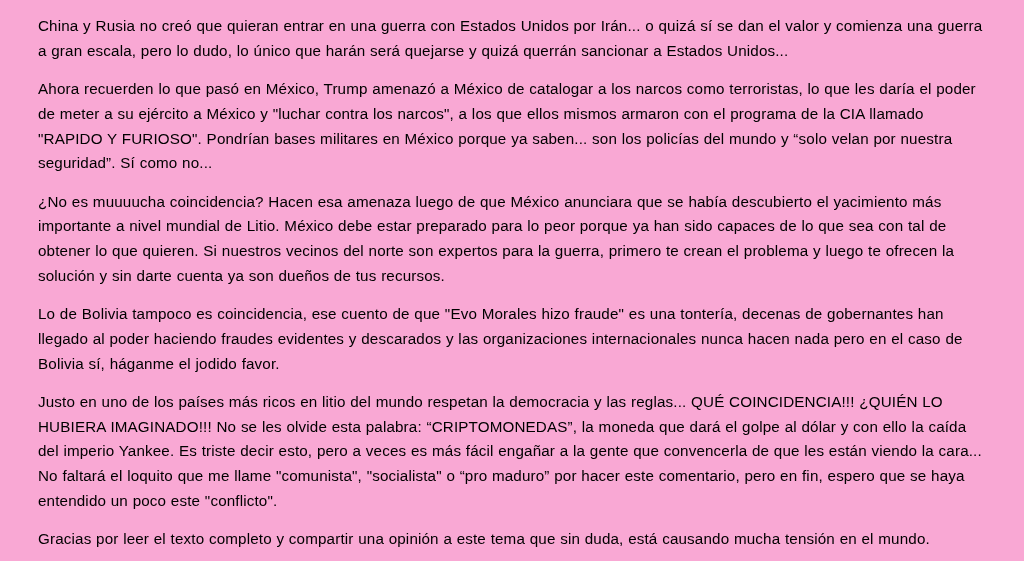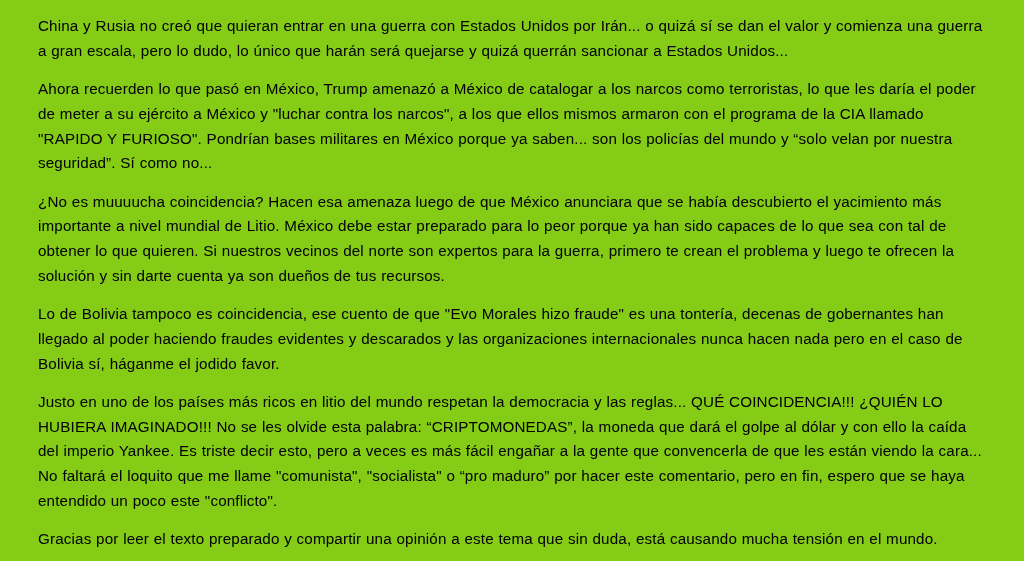--- a/index.html
+++ b/index.html
@@ -12,21 +12,21 @@
     height: 561px;
     overflow: hidden;
     font-family: "Liberation Sans", sans-serif;
     color: #000000;
   }
   .page {
     box-sizing: border-box;
     width: 1024px;
     height: 561px;
     padding: 14px 38px 10px 38px;
-    background: #84cc16;
+    background: #f9a8d4;
   }
   .doc-body {
     display: block;
   }
   p.para {
     margin: 0 0 14px 0;
     font-size: 15.2px;
     line-height: 1.62;
     text-align: left;
     color: #000000;
@@ -40,15 +40,15 @@
 </head>
 <body>
 
 <div class="page">
   <div class="doc-body">
     <p class="para">China y Rusia no creó que quieran entrar en una guerra con Estados Unidos por Irán... o quizá sí se dan el valor y comienza una guerra a gran escala, pero lo dudo, lo único que harán será quejarse y quizá querrán sancionar a Estados Unidos...</p>
     <p class="para">Ahora recuerden lo que pasó en México, Trump amenazó a México de catalogar a los narcos como terroristas, lo que les daría el poder de meter a su ejército a México y "luchar contra los narcos", a los que ellos mismos armaron con el programa de la CIA llamado "RAPIDO Y FURIOSO". Pondrían bases militares en México porque ya saben... son los policías del mundo y “solo velan por nuestra seguridad”. Sí como no...</p>
     <p class="para">¿No es muuuucha coincidencia? Hacen esa amenaza luego de que México anunciara que se había descubierto el yacimiento más importante a nivel mundial de Litio. México debe estar preparado para lo peor porque ya han sido capaces de lo que sea con tal de obtener lo que quieren. Si nuestros vecinos del norte son expertos para la guerra, primero te crean el problema y luego te ofrecen la solución y sin darte cuenta ya son dueños de tus recursos.</p>
     <p class="para">Lo de Bolivia tampoco es coincidencia, ese cuento de que "Evo Morales hizo fraude" es una tontería, decenas de gobernantes han llegado al poder haciendo fraudes evidentes y descarados y las organizaciones internacionales nunca hacen nada pero en el caso de Bolivia sí, háganme el jodido favor.</p>
     <p class="para">Justo en uno de los países más ricos en litio del mundo respetan la democracia y las reglas... QUÉ COINCIDENCIA!!! ¿QUIÉN LO HUBIERA IMAGINADO!!! No se les olvide esta palabra: “CRIPTOMONEDAS”, la moneda que dará el golpe al dólar y con ello la caída del imperio Yankee. Es triste decir esto, pero a veces es más fácil engañar a la gente que convencerla de que les están viendo la cara... No faltará el loquito que me llame "comunista", "socialista" o “pro maduro” por hacer este comentario, pero en fin, espero que se haya entendido un poco este "conflicto".</p>
-    <p class="para">Gracias por leer el texto preparado y compartir una opinión a este tema que sin duda, está causando mucha tensión en el mundo.</p>
+    <p class="para">Gracias por leer el texto completo y compartir una opinión a este tema que sin duda, está causando mucha tensión en el mundo.</p>
   </div>
 </div>
 
 </body></html>

